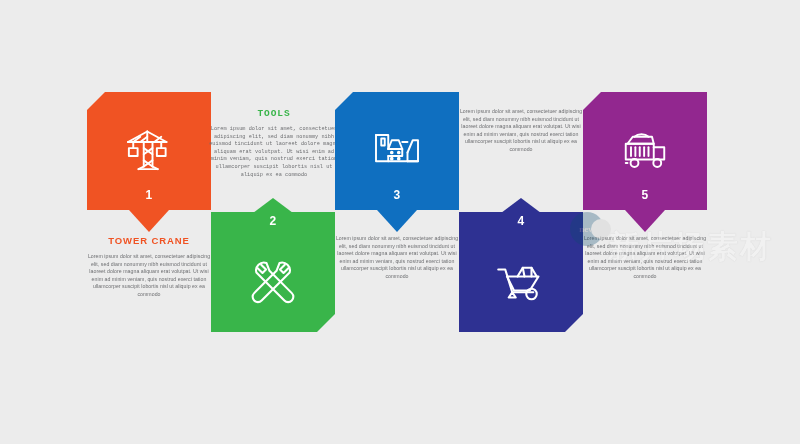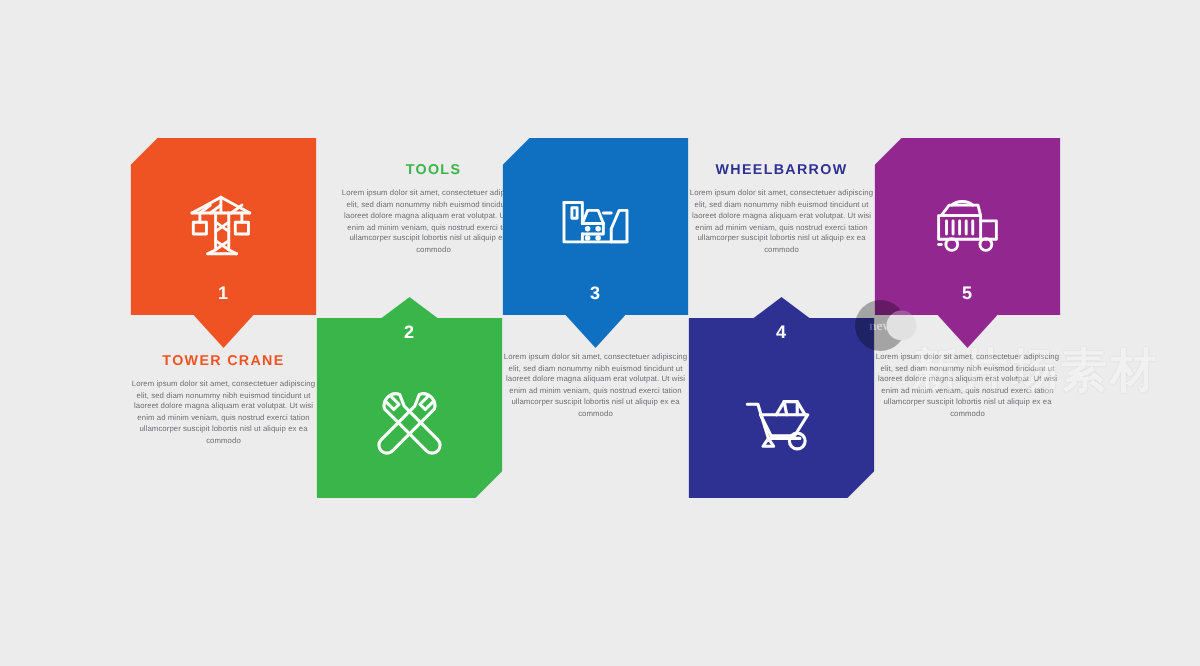--- a/index.html
+++ b/index.html
@@ -143,25 +143,25 @@
     left: 556px;
     top: 196px;
     width: 250px;
     height: 70px;
     pointer-events: none;
     opacity: 0.30;
   }
   #watermark .wm-logo {
     position: absolute;
     left: 14px;
-    top: 4px;
+    top: 16px;
     width: 34px;
     height: 34px;
     border-radius: 50%;
-    background: #000000;
+    background: #0c4a6e;
     color: #9a9a9a;
     font-size: 9px;
     font-weight: 700;
     display: flex;
     align-items: center;
     justify-content: center;
     font-family: Liberation Serif, serif;
   }
   #watermark .wm-logo::after {
     content: "";
@@ -233,21 +233,21 @@
       <svg viewBox="0 0 64 64" fill="none" stroke="#ffffff" stroke-width="2.4" stroke-linecap="round" stroke-linejoin="round">
         <path d="M24.5 12.5 A9 9 0 0 0 13 23.5 L19.5 30 L45 55.5 A6 6 0 0 0 53.5 47 L28 21.5 Z"></path>
         <path d="M18.5 14.5 L24 20 L20 24 L14.5 18.5"></path>
         <path d="M39.5 12.5 A9 9 0 0 1 51 23.5 L44.5 30 L19 55.5 A6 6 0 0 1 10.5 47 L36 21.5 Z" transform="translate(0,0)"></path>
         <path d="M45.5 14.5 L40 20 L44 24 L49.5 18.5"></path>
       </svg>
     </div>
     <div class="num">2</div>
   </div>
 
-  <div class="textblock up" style="left:223px;">
+  <div class="textblock up" style="left:208px;font-family:Liberation Mono, monospace;">
     <div class="title" style="color: rgb(57, 181, 74);">TOOLS</div>
     <div class="para">Lorem ipsum dolor sit amet, consectetuer adipiscing elit, sed diam nonummy nibh euismod tincidunt ut laoreet dolore magna aliquam erat volutpat. Ut wisi enim ad minim veniam, quis nostrud exerci tation ullamcorper suscipit lobortis nisl ut aliquip ex ea commodo</div>
   </div>
 
   <div class="panel top" style="left:335px;">
     <div class="body" style="background: rgb(15, 111, 192);"></div>
     <div class="tab" style="background: rgb(15, 111, 192);"></div>
     <div class="icon">
       <svg viewBox="0 0 64 64" fill="none" stroke="#ffffff" stroke-width="2.2" stroke-linecap="round" stroke-linejoin="round">
         <path d="M8 16 L8 46 L44 46 L44 36"></path>
@@ -284,21 +284,20 @@
         <path d="M34 18 L36 28"></path>
         <path d="M44 18 L44 28"></path>
         <circle cx="44" cy="48" r="6"></circle>
         <path d="M22 46 L18 52 L26 52 Z"></path>
       </svg>
     </div>
     <div class="num">4</div>
   </div>
 
   <div class="textblock up" style="left:455px;">
-    <div class="title" style="color: rgb(46, 49, 146);">WHEELBARROW</div>
     <div class="para">Lorem ipsum dolor sit amet, consectetuer adipiscing elit, sed diam nonummy nibh euismod tincidunt ut laoreet dolore magna aliquam erat volutpat. Ut wisi enim ad minim veniam, quis nostrud exerci tation ullamcorper suscipit lobortis nisl ut aliquip ex ea commodo</div>
   </div>
 
   <div class="panel top" style="left:583px;">
     <div class="body" style="background: rgb(146, 39, 143);"></div>
     <div class="tab" style="background: rgb(146, 39, 143);"></div>
     <div class="icon">
       <svg viewBox="0 0 64 64" fill="none" stroke="#ffffff" stroke-width="2.2" stroke-linecap="round" stroke-linejoin="round">
         <path d="M10 26 L10 44 L54 44 L54 30 L42 30 L42 26 Z"></path>
         <path d="M42 30 L42 44"></path>

